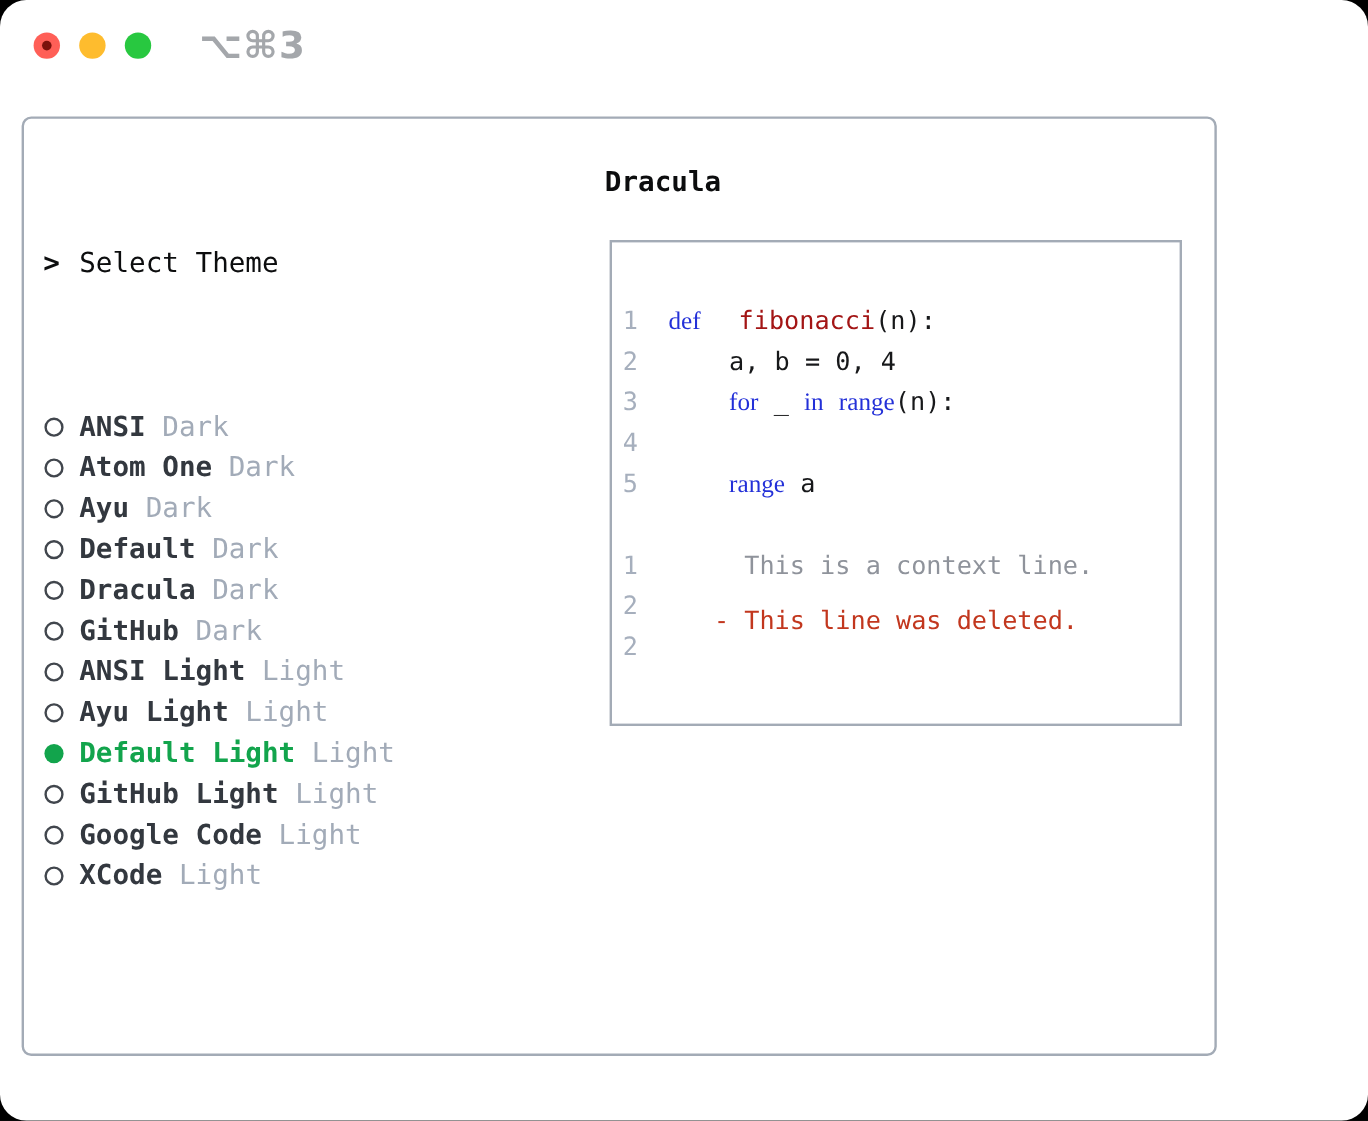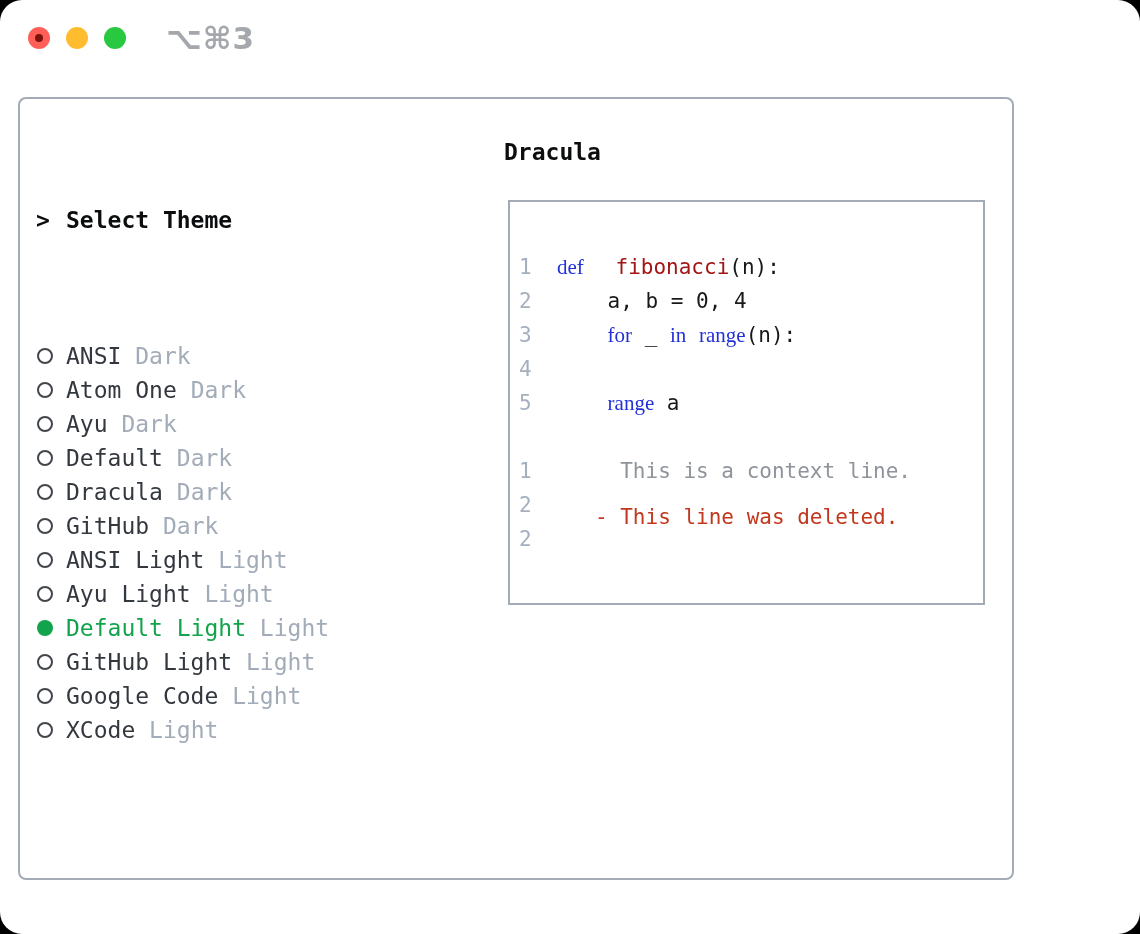--- a/index.html
+++ b/index.html
@@ -32,22 +32,22 @@
     position:absolute; left:18px; top:97px; width:996px; height:783px;
     border:2px solid var(--border); border-radius:8px; box-sizing:border-box;
     background:#fff;
   }
   .col-left{position:absolute; left:16px; top:36px; font-size:23px; line-height:34px; white-space:pre;}
   .row{display:flex; align-items:center; height:34px;}
   .marker{width:30px; display:inline-flex; align-items:center; justify-content:flex-start; flex:0 0 30px;}
   .caret{color:var(--dark); font-weight:700;}
   .radio{width:12px; height:12px; border:2.5px solid #41464d; border-radius:50%; box-sizing:content-box; margin-left:1px;}
   .radio.sel{width:16px; height:16px; border:none; background:var(--accent-green);}
-  .hdr{font-weight:700; color:var(--dark);}
-  .tname{color:var(--itemtext);}
+  .hdr{font-weight:400; color:var(--dark);}
+  .tname{color:var(--itemtext);font-weight:bold;}
   .tname.sel{color:var(--accent-green);}
   .tvariant{color:var(--dim);}
   .spacer{height:34px;}
   
   .col-right{position:absolute; left:482px; top:36px;}
   .ptitle{font-size:23px; line-height:34px; font-weight:700; color:var(--dark); padding-left:2px;}
   .pbox{
     margin-left:6px; margin-top:31px; width:477px; height:405px;
     border:2px solid var(--border); box-sizing:border-box;
     padding:48px 0 0 9px; overflow:hidden; background:#fff;

